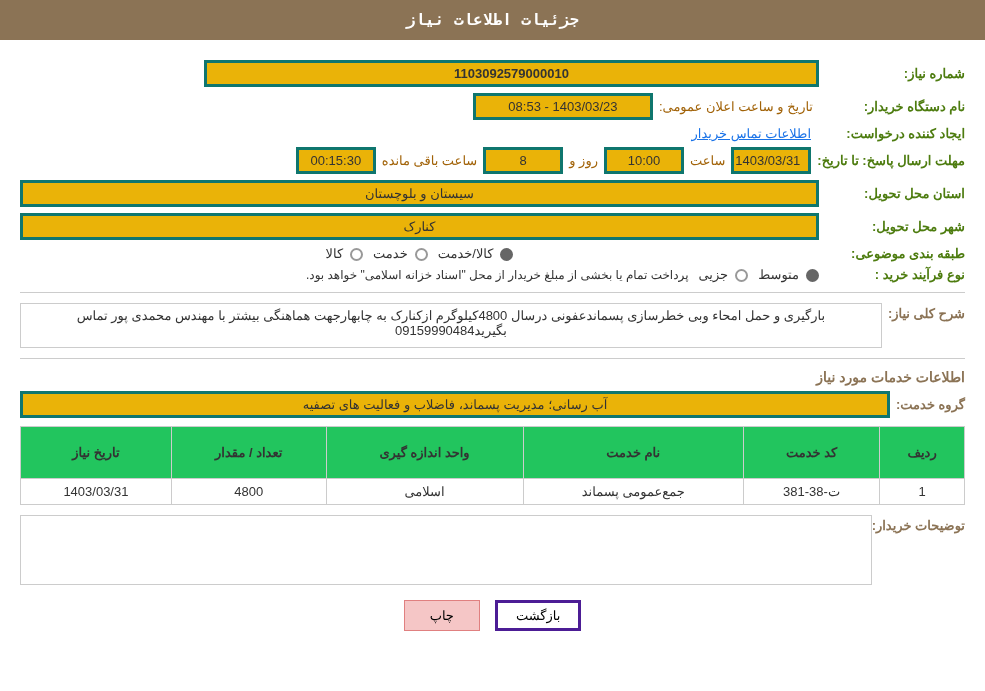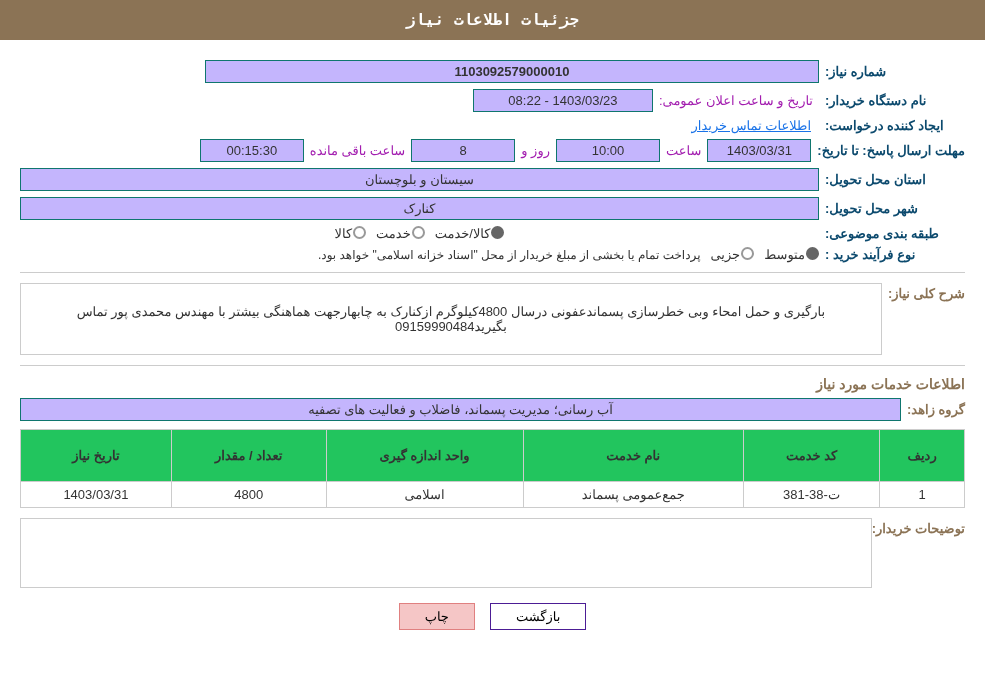--- a/index.html
+++ b/index.html
@@ -30,62 +30,62 @@
     .content-area {
       padding: 5px 20px;
     }
     .info-row {
       display: flex;
       align-items: center;
       margin-bottom: 6px;
       gap: 6px;
     }
     .label {
-      color: #0c4a6e;
+      color: #4d7c0f;
       font-weight: bold;
       white-space: nowrap;
       min-width: 140px;
-      text-align: left;
+      text-align: right;
     }
     .value-box {
-      border: 1px solid #0f766e;
-      background: #c4b5fd;
+      border: 3px solid #0f766e;
+      background: #eab308;
       padding: 3px 8px;
       min-height: 22px;
       text-align: center;
       flex: 1;
     }
     .value-box.medium {
       width: 180px;
       flex: none;
     }
     .value-box.small {
-      width: 104px;
+      width: 80px;
       flex: none;
     }
     .inline-label {
       white-space: nowrap;
-      color: #a21caf;
+      color: #a16207;
     }
     .link-style {
       color: #1a73e8;
       cursor: pointer;
       text-decoration: underline;
     }
     .radio-group {
       display: flex;
       align-items: center;
       gap: 10px;
       flex: 1;
       justify-content: center;
     }
     .radio-item {
       display: flex;
-      align-items: flex-start;
-      gap: 1px;
+      align-items: flex-end;
+      gap: 7px;
     }
     .radio-circle {
       width: 13px;
       height: 13px;
       border-radius: 50%;
       border: 2px solid #999;
       background: #fff;
       display: inline-block;
     }
     .radio-circle.selected {
@@ -98,21 +98,21 @@
       margin: 10px 0;
     }
     .bold-label {
       font-weight: bold;
       color: #8B7355;
       white-space: nowrap;
     }
     .description-box {
       border: 1px solid #ccc;
       background: #fff;
-      padding: 20px;
+      padding: 4px;
       width: 100%;
       text-align: center;
       min-height: 45px;
       font-size: 13px;
     }
     .section-title {
       color: #8B7355;
       font-weight: bold;
       font-size: 14px;
       margin: 10px 0 6px 0;
@@ -152,22 +152,22 @@
       font-size: 13px;
     }
     .buttons-row {
       display: flex;
       justify-content: center;
       gap: 15px;
       margin-top: 15px;
     }
     .btn-back {
       background: #fff;
-      border: 1px solid #4c1d95;
-      padding: 5px 25px;
+      border: 3px solid #4c1d95;
+      padding: 5px 18px;
       cursor: pointer;
       font-size: 13px;
       font-family: Tahoma, Arial, sans-serif;
       text-align: right;
     }
     .btn-print {
       background: #f5c6c6;
       border: 1px solid #e08080;
       padding: 5px 25px;
       cursor: pointer;
@@ -190,21 +190,21 @@
 
     <div class="info-row">
       <span class="label">شماره نیاز:</span>
       <div class="value-box" style="text-align:center; font-weight:bold;">1103092579000010</div>
       <span style="flex:0.3"></span>
     </div>
 
     <div class="info-row">
       <span class="label">نام دستگاه خریدار:</span>
       <span class="inline-label" style="white-space:nowrap; margin-right:6px;">تاریخ و ساعت اعلان عمومی:</span>
-      <div class="value-box medium">1403/03/23 - 08:22</div>
+      <div class="value-box medium">1403/03/23 - 08:53</div>
     </div>
 
     <div class="info-row">
       <span class="label">ایجاد کننده درخواست:</span>
       <span class="link-style" style="margin-right:8px; white-space:nowrap;">اطلاعات تماس خریدار</span>
     </div>
 
     <div class="info-row">
       <span class="label">مهلت ارسال پاسخ: تا تاریخ:</span>
       <div class="value-box small">1403/03/31</div>
@@ -264,21 +264,21 @@
     <div class="info-row" style="align-items:flex-start;">
       <span class="bold-label" style="margin-top:3px;">شرح کلی نیاز:</span>
       <div class="description-box">بارگیری و حمل امحاء وبی خطرسازی پسماندعفونی درسال 4800کیلوگرم ازکنارک به چابهارجهت هماهنگی بیشتر با مهندس محمدی پور تماس بگیرید09159990484</div>
     </div>
 
     <hr class="divider">
 
     <div class="section-title">اطلاعات خدمات مورد نیاز</div>
 
     <div class="info-row">
-      <span class="bold-label">گروه زاهد:</span>
+      <span class="bold-label">گروه خدمت:</span>
       <div class="value-box">آب رسانی؛ مدیریت پسماند، فاضلاب و فعالیت های تصفیه</div>
     </div>
 
     <table class="service-table">
       <thead>
         <tr>
           <th>ردیف</th>
           <th>کد خدمت</th>
           <th>نام خدمت</th>
           <th>واحد اندازه گیری</th>

